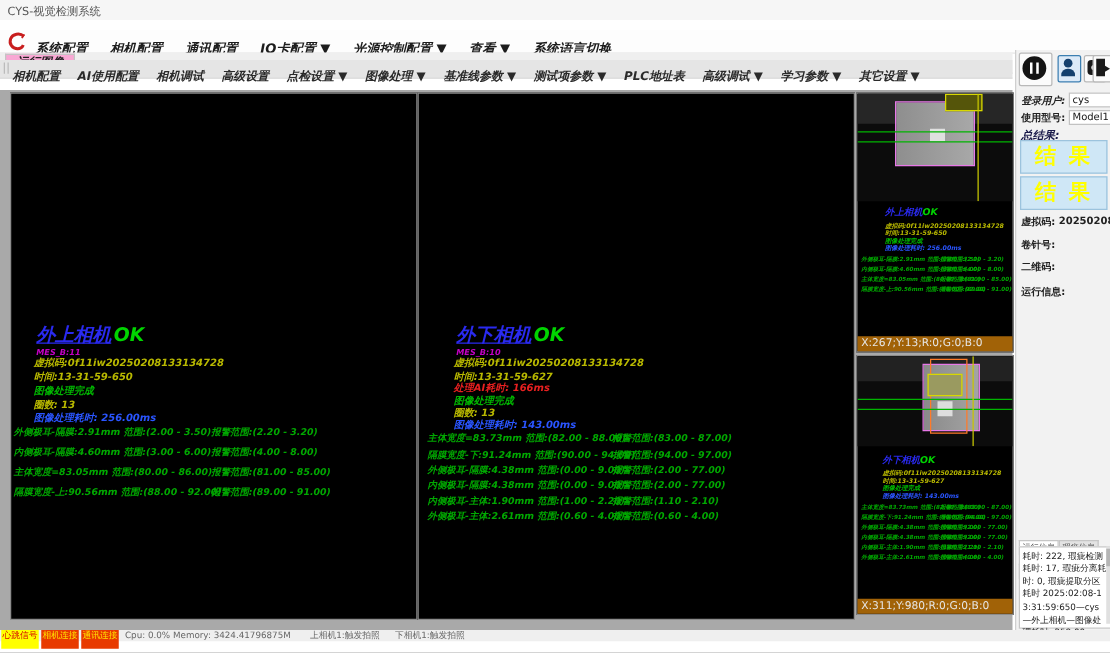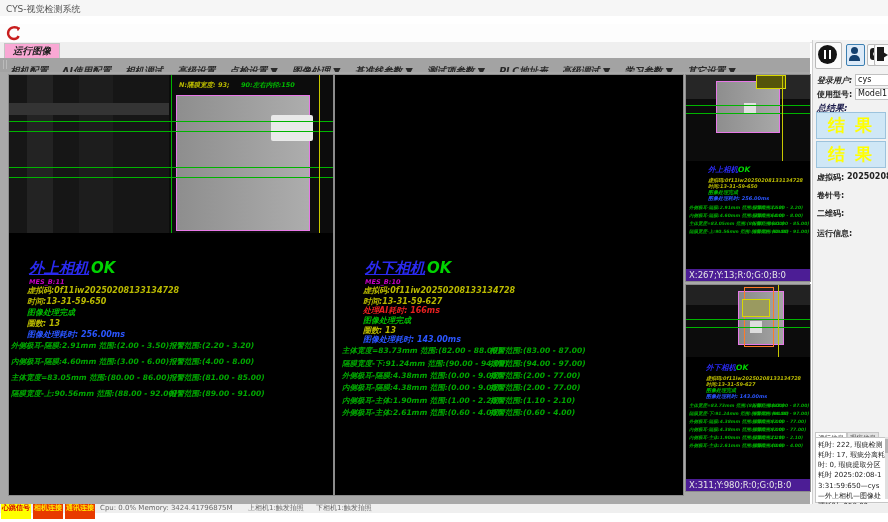--- a/index.html
+++ b/index.html
@@ -8,28 +8,28 @@
   
   .titlebar{position:absolute;left:0;top:8;width:888px;height:16px;background:#f6f6f6;}
   .titlebar span{position:absolute;left:6px;top:3px;font-size:9px;color:#555;}
   .menubar{position:absolute;left:0;top:24px;width:888px;height:18px;background:#fdfdfd;border-bottom:1px solid #e6e6e6;}
   .logo{position:absolute;left:5px;top:1px;width:17px;height:17px;}
   .menu-items{position:absolute;left:28px;top:3px;}
   .mi{display:inline-block;margin-right:13px;font-size:10.5px;font-weight:700;font-style:italic;color:#1d1d1d;cursor:default;}
   .tabrow{position:absolute;left:0;top:42px;width:810px;height:16px;background:#efefef;border-bottom:1px solid #d2d2d2;}
   .tab{position:absolute;left:4px;top:1px;height:14px;padding:0 8px;background:#f9a8d4;border:1px solid #c4c4c4;border-bottom:none;
        font-size:9.5px;font-weight:700;font-style:italic;color:#222;line-height:14px;}
-  .toolbar{position:absolute;left:0;top:58px;width:810px;height:14px;background:#a3a3a3;border-bottom:1px solid #dcdcdc;}
+  .toolbar{position:absolute;left:0;top:48px;width:810px;height:14px;background:#e5e5e5;border-bottom:1px solid #dcdcdc;}
   .grip{position:absolute;left:3px;top:2px;width:2px;height:9px;border-left:1px solid #bbb;border-right:1px solid #bbb;}
   .tool-items{position:absolute;left:10px;top:1px;white-space:nowrap;}
   .ti{display:inline-block;margin-right:9px;font-size:9.5px;font-weight:700;font-style:italic;color:#2a2a2a;cursor:default;}
   
   .main{position:absolute;left:0;top:72px;width:810px;height:432px;background:#a9a9a9;}
   .view{position:absolute;background:#000;border:1px solid #8c8c8c;}
-  .coords{position:absolute;left:0;bottom:0;width:100%;height:12px;background:#4c1d95;color:#e6e6e6;
+  .coords{position:absolute;left:0;bottom:0;width:100%;height:12px;background:#a16207;color:#e6e6e6;
           font-size:8.5px;line-height:12px;padding-left:3px;box-sizing:border-box;}
   .photo{position:absolute;left:0;top:0;width:100%;overflow:hidden;background:#0c0c0c;}
   .hline{position:absolute;height:1px;background:#00b400;}
   .vline{position:absolute;width:1px;}
   .v-yellow{background:#c8c800;} .v-green{background:#00b400;}
   .roi{position:absolute;border:1px solid #e878e8;}
   .slab{position:absolute;}
   
   .cam-title{position:absolute;font-size:15px;font-weight:700;font-style:italic;color:#2a2af0;text-decoration:underline;white-space:nowrap;}
   .cam-ok{color:#00d400;text-decoration:none;display:inline-block;margin-left:2px;}
@@ -65,38 +65,47 @@
               color:#ffff00;font-size:17px;font-weight:700;text-align:center;line-height:25px;letter-spacing:2px;}
   .info-tabs{position:absolute;left:2px;width:72px;height:11px;}
   .itab{display:inline-block;font-size:6.5px;padding:1px 2px;border:1px solid #c6c6c6;border-bottom:none;background:#e3e3e3;color:#333;cursor:pointer;}
   .itab.sel{background:#fff;}
   .info-box{position:absolute;left:2px;width:68px;background:#fff;border:1px solid #c6c6c6;
             font-size:7px;line-height:1.45;color:#222;padding:2px;word-break:break-all;}
   .info-scroll{position:absolute;right:0px;width:4px;background:#e0e0e0;}
   .info-scroll i{position:absolute;left:0;top:2px;width:4px;height:14px;background:#b5b5b5;display:block;}
   
   .statusbar{position:absolute;left:0;top:504px;width:888px;height:9px;background:#efefef;font-size:7px;line-height:9px;}
-  .seg{position:absolute;top:0;height:15px;text-align:center;font-weight:700;}
+  .seg{position:absolute;top:0;height:15px;text-align:center;font-weight:400;}
   .seg.yellow{background:#ffff00;color:#d40000;}
   .seg.red{background:#e83a00;color:#ffe400;}
   .sb-text{position:absolute;top:0;color:#666;white-space:nowrap;}
 </style>
 </head>
 <body>
 
 <div class="titlebar">
   <span>CYS-视觉检测系统</span>
 </div>
 
 <div class="menubar">
   <span class="logo">
     <svg width="17" height="17" viewBox="0 0 17 17">
         <path d="M14 4 C11 1 5 2 3.5 6 C2 10 5 14 9 14 C11.5 14 13 12.6 13.6 11" stroke="#c81e1e" stroke-width="2.4" fill="none"></path>
         <path d="M14.5 2.5 L12.5 5.5" stroke="#c81e1e" stroke-width="1.4" fill="none"></path>
       </svg>
+  </span>
+  <span class="menu-items">
+    <span class="mi">系统配置</span>
+    <span class="mi">相机配置</span>
+    <span class="mi">通讯配置</span>
+    <span class="mi">IO卡配置 ▼</span>
+    <span class="mi">光源控制配置 ▼</span>
+    <span class="mi">查看 ▼</span>
+    <span class="mi">系统语言切换</span>
   </span>
 </div>
 
 <div class="tabrow">
   <div class="tab">运行图像</div>
 </div>
 
 <div class="toolbar">
   <div class="grip"></div>
   <span class="tool-items">
@@ -111,36 +120,20 @@
     <span class="ti">PLC地址表</span>
     <span class="ti">高级调试 ▼</span>
     <span class="ti">学习参数 ▼</span>
     <span class="ti">其它设置 ▼</span>
   </span>
 </div>
 
 <div class="main">
 
   <div class="view" style="left:8px;top:2px;width:324px;height:420px;">
-    <div class="photo" style="height:158px;">
-      <div class="slab" style="left:0;top:0;width:160px;height:158px;background:#161616;"></div>
-      <div class="slab" style="left:18px;top:0;width:26px;height:158px;background:#232323;"></div>
-      <div class="slab" style="left:70px;top:0;width:34px;height:158px;background:#1d1d1d;"></div>
-      <div class="slab" style="left:0;top:28px;width:160px;height:12px;background:#343434;"></div>
-      <div class="slab roi" style="left:167px;top:20px;width:132px;height:134px;background:linear-gradient(90deg,#8e8e8e,#adadad);"></div>
-      <div class="slab" style="left:262px;top:40px;width:42px;height:26px;background:#e9e9e9;border-radius:2px;"></div>
-      <div class="hline" style="left:0;top:46px;width:324px;"></div>
-      <div class="hline" style="left:0;top:56px;width:324px;"></div>
-      <div class="hline" style="left:0;top:92px;width:324px;"></div>
-      <div class="hline" style="left:0;top:102px;width:324px;"></div>
-      <div class="vline v-green" style="left:162px;top:0;height:158px;"></div>
-      <div class="vline v-yellow" style="left:310px;top:0;height:158px;"></div>
-      <div class="ov c-yel" style="left:170px;top:6px;font-size:6.5px;">N:隔膜宽度: 93;</div>
-      <div class="ov c-grn" style="left:232px;top:6px;font-size:6.5px;">90:左右内径:150</div>
-    </div>
     <div class="cam-title" style="left:20px;top:184px;"><span>外上相机</span><span class="cam-ok">OK</span></div>
     <div class="ov c-mag" style="left:20px;top:203px;">MES_B:11</div>
     <div class="ov c-yel" style="left:18px;top:210px;">虚拟码:0f11iw20250208133134728</div>
     <div class="ov c-yel" style="left:18px;top:221px;">时间:13-31-59-650</div>
     <div class="ov c-grn" style="left:18px;top:232px;">图像处理完成</div>
     <div class="ov c-yel" style="left:18px;top:243px;">圈数: 13</div>
     <div class="ov c-blu" style="left:18px;top:254px;">图像处理耗时: 256.00ms</div>
     <div class="mrow" style="top:266px;">
         <span class="mtext" style="left:2px;">外侧极耳-隔膜:2.91mm 范围:(2.00 - 3.50)</span>
         <span class="malarm" style="left:160px;">报警范围:(2.20 - 3.20)</span>

